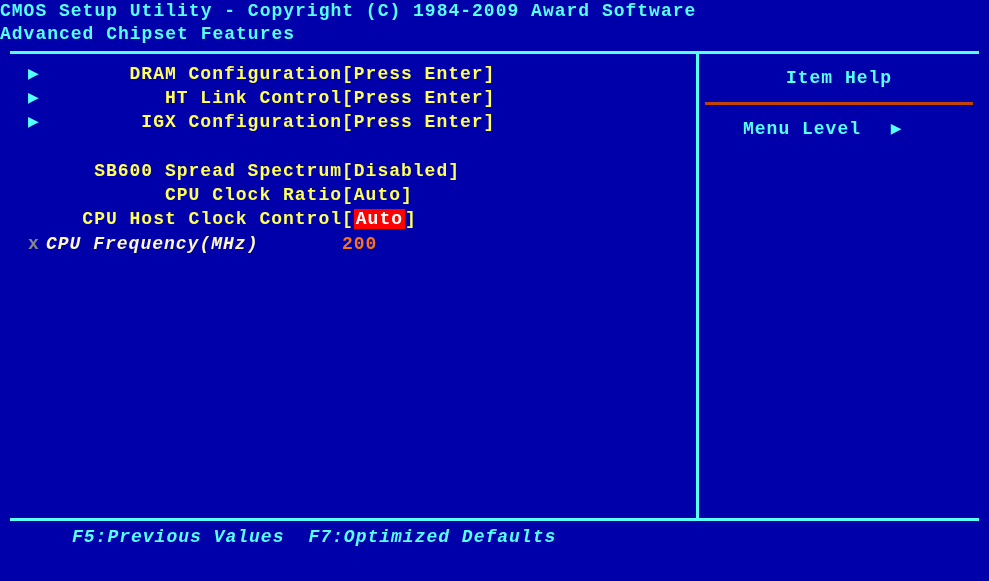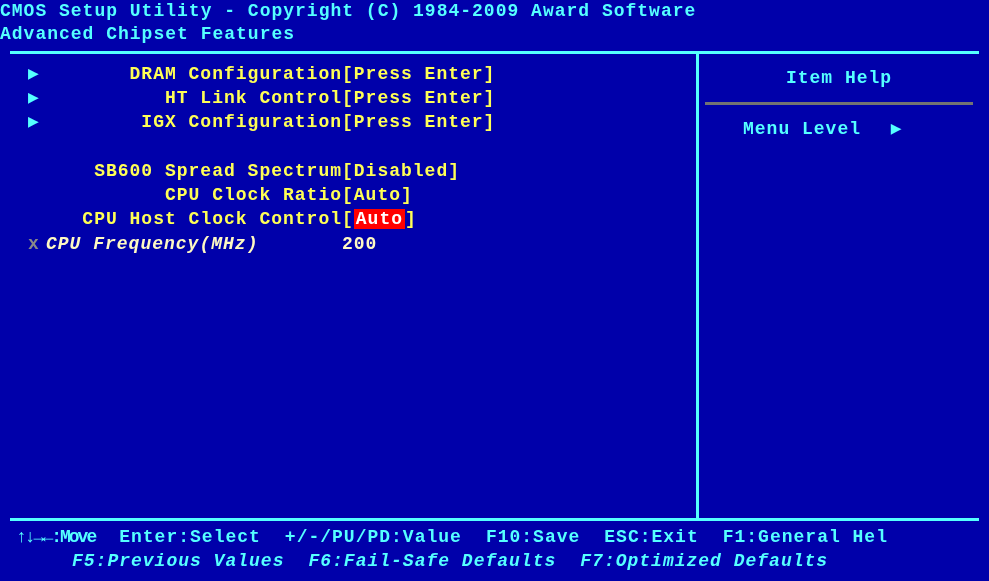--- a/index.html
+++ b/index.html
@@ -32,21 +32,21 @@
       padding: 8px 4px;
     }
     .right-panel {
       width: 280px;
       padding: 8px 6px;
     }
     .item-help-title {
       color: #55ffff;
       text-align: center;
       padding: 6px 0 14px 0;
-      border-bottom: 3px solid #737373;
+      border-bottom: 3px solid #c2410c;
       margin-bottom: 8px;
     }
     .menu-level {
       color: #55ffff;
       padding: 4px 2px;
       margin-left: 36px;
     }
     .row {
       display: flex;
       line-height: 1.35;
@@ -69,21 +69,21 @@
     }
     .value {
       color: #ffff55;
     }
     .label-disabled {
       width: 296px;
       color: #fef9c3;
       font-style: italic;
     }
     .value-disabled {
-      color: #fef9c3;
+      color: #f97316;
     }
     .highlight {
       background: #ff0000;
       color: #ffffff;
       padding: 0 2px;
     }
     .bracket { color: #ffff55; }
     .spacer { height: 24px; }
     .footer {
       color: #55ffff;
@@ -159,26 +159,17 @@
   <div class="right-panel">
     <div class="item-help-title">Item Help</div>
     <div class="menu-level">
       <span>Menu Level</span>
       <span class="arrow-right">▶</span>
     </div>
   </div>
 </div>
 
 <div class="footer">
-  <div class="footer-line">
-    <span class="footer-item arrows">↑↓→←:Move</span>
-    <span class="footer-item">Enter:Select</span>
-    <span class="footer-item">+/-/PU/PD:Value</span>
-    <span class="footer-item">F10:Save</span>
-    <span class="footer-item">ESC:Exit</span>
-    <span class="footer-item">F1:General Hel</span>
-  </div>
   <div class="footer-line footer-line2">
     <span class="footer-item">F5:Previous Values</span>
-    <span class="footer-item">F6:Fail-Safe Defaults</span>
     <span class="footer-item">F7:Optimized Defaults</span>
   </div>
 </div>
 
 </body></html>

